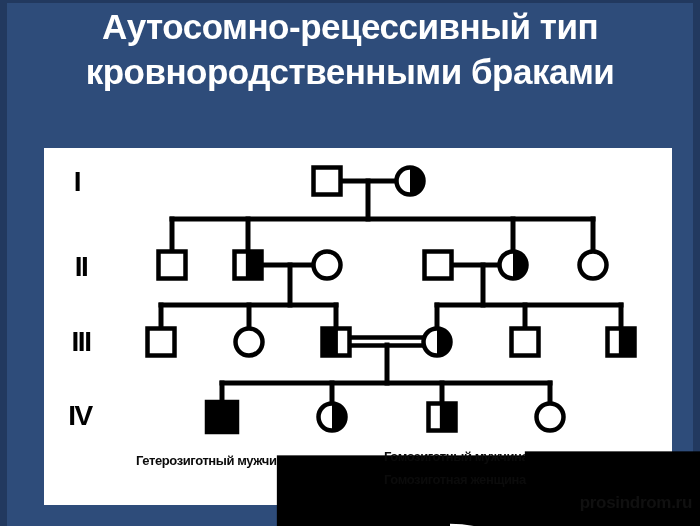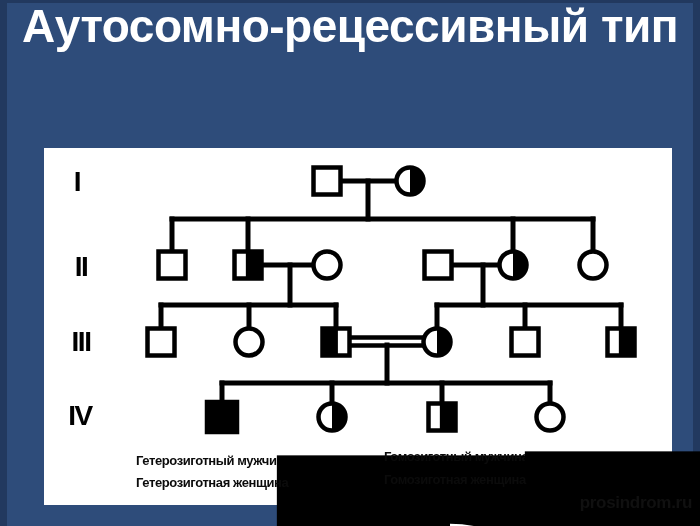--- a/index.html
+++ b/index.html
@@ -8,21 +8,21 @@
     font-family:"Liberation Sans",sans-serif;
     background:#2e4c7a;
   }
   .stage{
     position:absolute;inset:0;
     box-shadow:inset 7px 0 0 #22395f, inset -7px 0 0 #22395f, inset 0 3px 0 #22395f;
   }
   .title{
     position:absolute;top:4px;left:0;width:700px;
     text-align:center;color:#ffffff;font-weight:bold;
-    font-size:46px;line-height:45px;letter-spacing:-0.5px;
+    font-size:35px;line-height:45px;letter-spacing:-0.5px;
   }
   .panel{
     position:absolute;left:44px;top:148px;width:628px;height:357px;
     background:#ffffff;
   }
   .panel svg{position:absolute;left:0;top:0;width:628px;height:357px;}
   .legend-item{
     position:absolute;display:flex;align-items:center;gap:21px;height:20px;
   }
   .legend-item .lbl{
@@ -38,20 +38,21 @@
     font-size:17px;font-weight:bold;color:#101010;letter-spacing:-0.3px;
   }
 </style>
 </head>
 <body>
 
 <div class="stage">
 
   <div class="title">
     <div>Аутосомно-рецессивный тип</div>
+    <div>кровнородственными браками</div>
   </div>
 
   <div class="panel">
     <svg viewBox="44 148 628 357">
         <line x1="340" y1="181" x2="397" y2="181" stroke="#000000" stroke-width="5" stroke-linecap="square"></line>
         <line x1="368" y1="181" x2="368" y2="219" stroke="#000000" stroke-width="5" stroke-linecap="square"></line>
         <line x1="172" y1="219" x2="593" y2="219" stroke="#000000" stroke-width="5" stroke-linecap="square"></line>
         <line x1="172" y1="219" x2="172" y2="253" stroke="#000000" stroke-width="5" stroke-linecap="square"></line>
         <line x1="248" y1="219" x2="248" y2="253" stroke="#000000" stroke-width="5" stroke-linecap="square"></line>
         <line x1="513" y1="219" x2="513" y2="253" stroke="#000000" stroke-width="5" stroke-linecap="square"></line>
@@ -134,21 +135,20 @@
             <rect x="1.5999999999999996" y="1.5999999999999996" width="16.8" height="16.8" fill="none" stroke="#000000" stroke-width="2.6"></rect>
           </svg>
         <span class="lbl">Гетерозиготный мужчина</span>
       </div>
       <div class="legend-item li2">
         <svg class="glyph" viewBox="0 0 20 20">
             <circle cx="10" cy="10" r="8.4" fill="#fff"></circle>
             <path d="M 10 1.5999999999999996 A 8.4 8.4 0 0 0 10 18.4 Z" fill="#000000"></path>
             <circle cx="10" cy="10" r="8.4" fill="none" stroke="#000000" stroke-width="2.6"></circle>
           </svg>
-        <span class="lbl">Гетерозиготная женщина</span>
       </div>
       <div class="legend-item li3">
         <svg class="glyph" viewBox="0 0 20 20">
             <rect x="1.5999999999999996" y="1.5999999999999996" width="16.8" height="16.8" fill="#000000"></rect>
             <rect x="1.5999999999999996" y="1.5999999999999996" width="16.8" height="16.8" fill="none" stroke="#000000" stroke-width="2.6"></rect>
           </svg>
         <span class="lbl">Гомозиготный мужчина</span>
       </div>
       <div class="legend-item li4">
         <svg class="glyph" viewBox="0 0 20 20">

